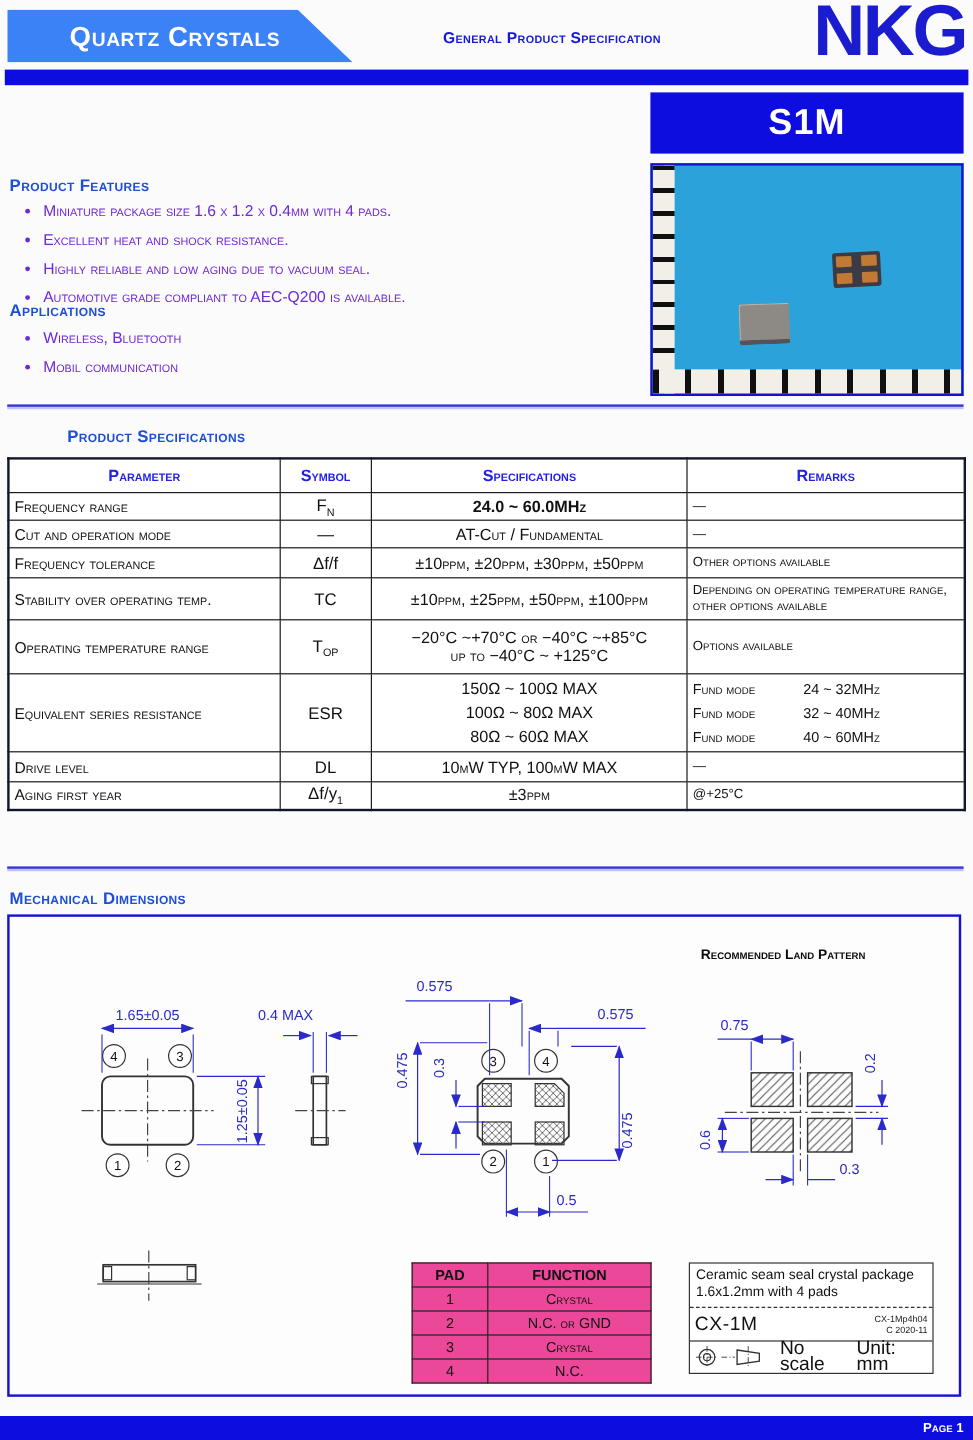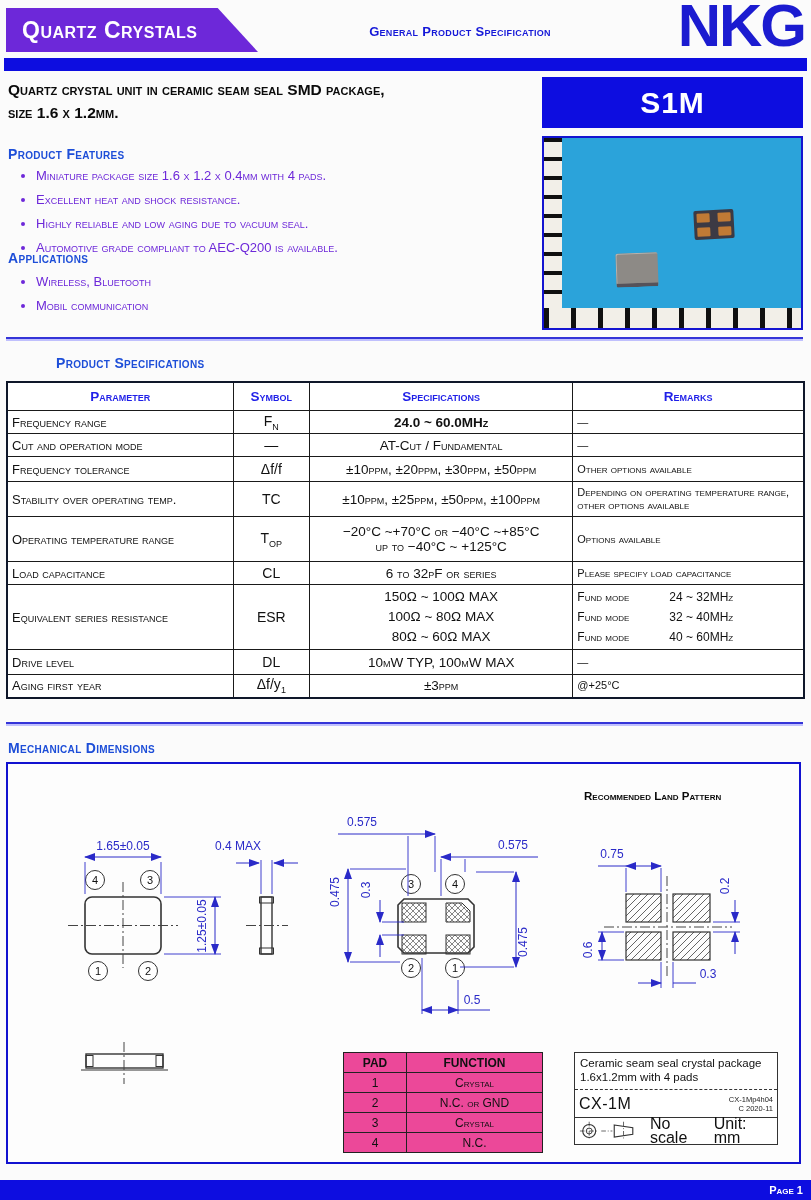--- a/index.html
+++ b/index.html
@@ -1,20 +1,20 @@
 <!DOCTYPE html>
 <html><head>
 <meta charset="utf-8">
 <style>
   html,body{margin:0;padding:0;}
   body{width:811px;height:1200px;background:#fbfbfb;font-family:"Liberation Sans",sans-serif;color:#111;}
   #page{position:relative;width:811px;height:1200px;overflow:hidden;}
   
-  .hdr-band{position:absolute;left:6px;top:8px;width:252px;height:44px;background:#6d28d9;
-            clip-path:polygon(0 0,84% 0,100% 100%,0 100%);}
+  .hdr-band{position:absolute;left:6px;top:8px;width:252px;height:44px;background:#3b82f6;
+            clip-path:polygon(0 0,84% 0,100% 100%,0 100%);padding-left:36px;}
   .hdr-band span{display:block;padding-left:16px;line-height:44px;font-size:23px;font-weight:600;
                  color:#fff;font-variant:small-caps;letter-spacing:.5px;}
   .hdr-doc{position:absolute;left:320px;top:24px;width:280px;text-align:center;font-size:13px;
            font-weight:bold;color:#1518d8;font-variant:small-caps;letter-spacing:.3px;}
   .hdr-logo{position:absolute;right:6px;top:-4px;font-size:60px;font-weight:800;color:#1b1bd0;
             letter-spacing:-2px;line-height:60px;}
   .hdr-bar{position:absolute;left:4px;top:58px;width:803px;height:13px;background:#0d0de0;}
   
   .intro{position:absolute;left:8px;top:78px;width:528px;font-size:15.5px;font-weight:bold;
          font-variant:small-caps;line-height:23px;color:#0a0a0a;}
@@ -95,24 +95,20 @@
 
 <div id="page">
 
   <div class="hdr-band">
     <span>Quartz Crystals</span>
   </div>
   <div class="hdr-doc">General Product Specification</div>
   <div class="hdr-logo">NKG</div>
   <div class="hdr-bar"></div>
 
-  <div class="intro">
-    <div>Quartz crystal unit in ceramic seam seal SMD package,</div>
-    <div>size 1.6 x 1.2mm.</div>
-  </div>
   <div class="s1m-box">S1M</div>
 
   <div class="photo">
     <div class="chip-bottom">
         <i></i>
         <i></i>
         <i></i>
         <i></i>
       </div>
     <div class="chip-top"></div>
@@ -178,26 +174,20 @@
       <td class="c-rem">Depending on operating temperature range, other options available</td>
     </tr>
     <tr class="h45">
       <td class="c-param">Operating temperature range</td>
       <td class="c-sym"><span>T</span><sub>OP</sub></td>
       <td class="c-spec">
         <div>−20°C ~+70°C  or  −40°C ~+85°C</div>
         <div>up to −40°C ~ +125°C</div>
       </td>
       <td class="c-rem">Options available</td>
-    </tr>
-    <tr class="h23">
-      <td class="c-param">Load capacitance</td>
-      <td class="c-sym"><span>CL</span></td>
-      <td class="c-spec">6 to 32pF or series</td>
-      <td class="c-rem">Please specify load capacitance</td>
     </tr>
     <tr class="h65">
       <td class="c-param">Equivalent series resistance</td>
       <td class="c-sym"><span>ESR</span></td>
       <td class="c-spec">
         <div style="line-height:20px;">150Ω ~ 100Ω MAX</div>
         <div style="line-height:20px;">100Ω ~ 80Ω MAX</div>
         <div style="line-height:20px;">80Ω ~ 60Ω MAX</div>
       </td>
       <td class="c-rem" style="font-size:12px;">

